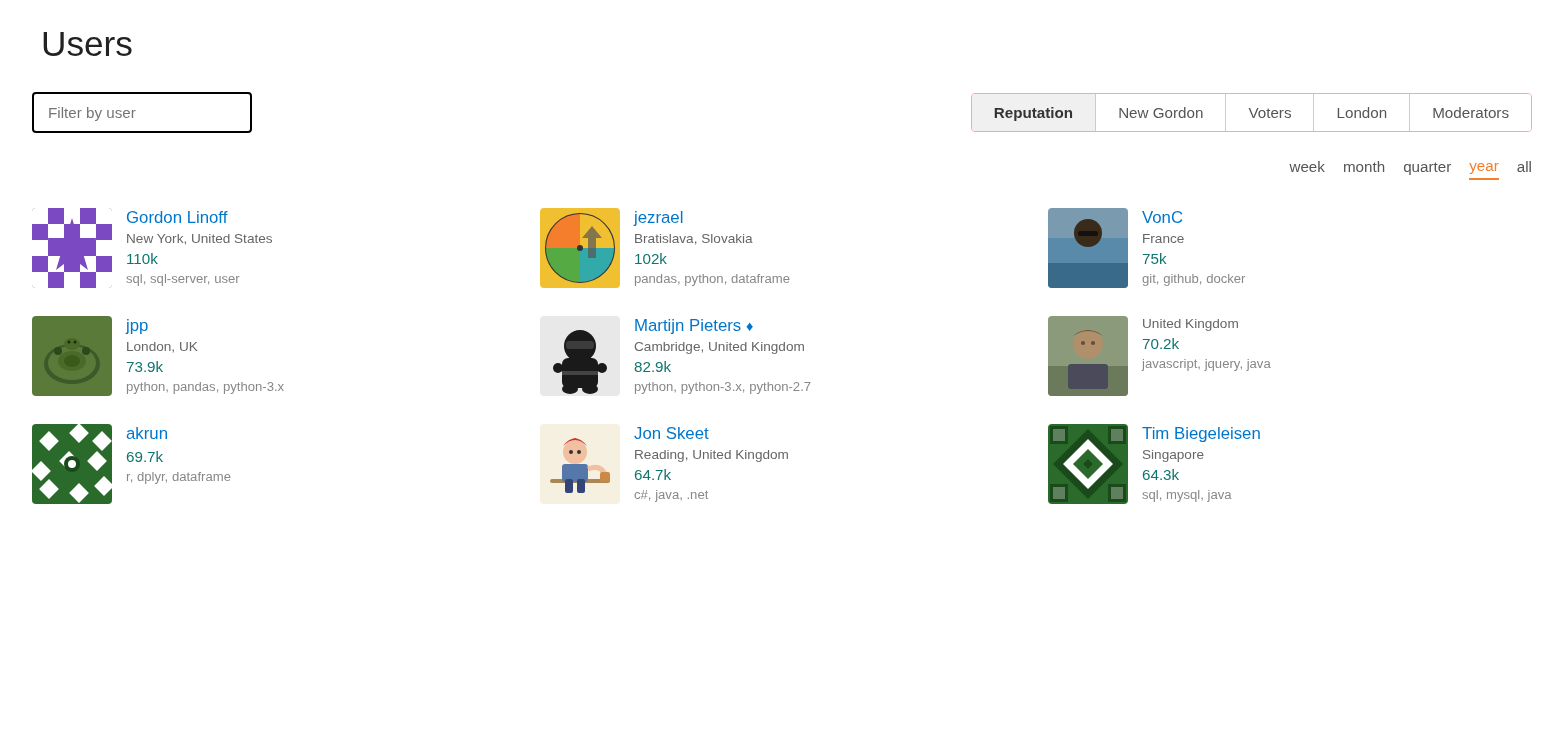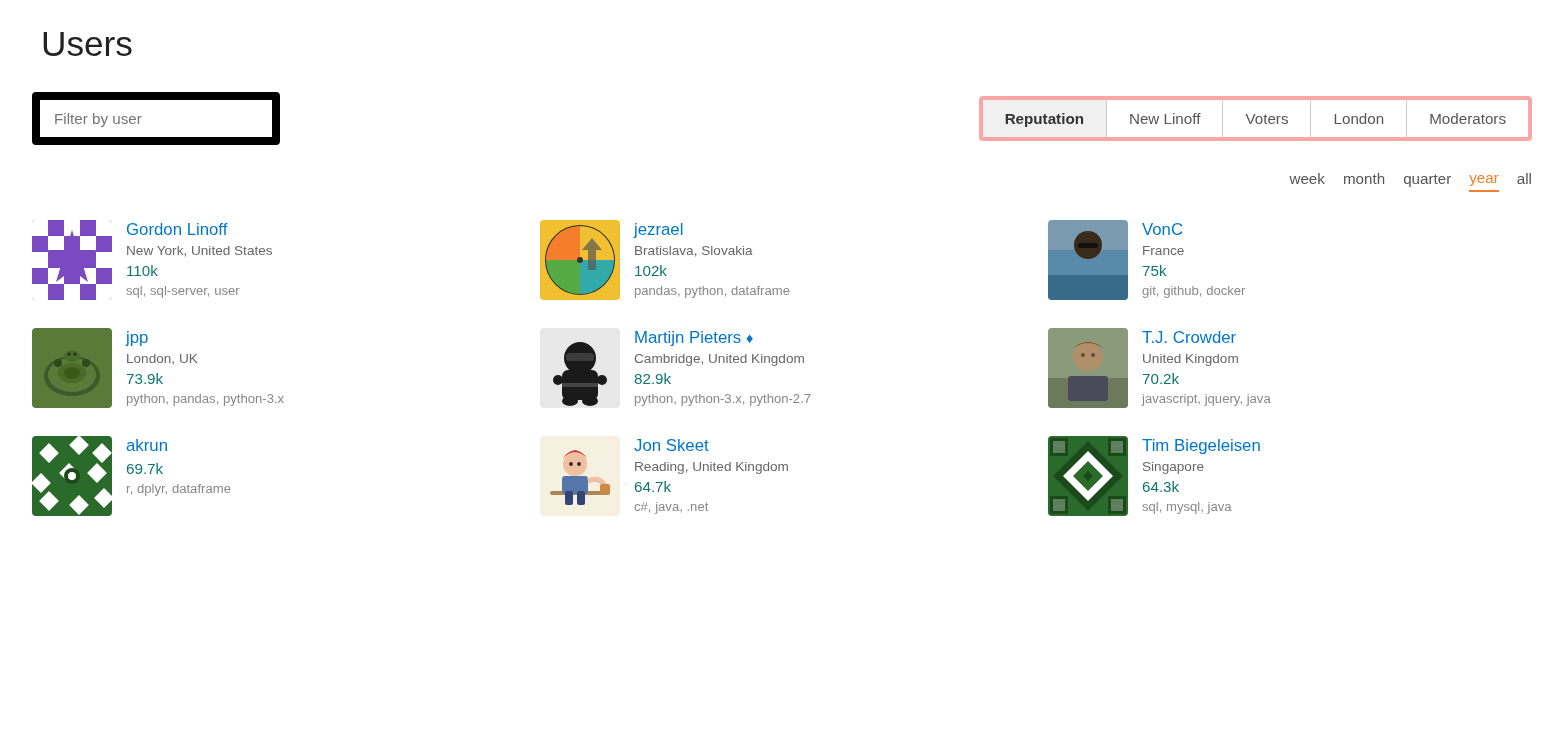--- a/index.html
+++ b/index.html
@@ -8,32 +8,32 @@
     h1 { font-size: 2.2rem; font-weight: 400; margin-bottom: 28px; color: #222; margin-left: 9px; }
 
     .top-bar {
       display: flex;
       align-items: center;
       justify-content: space-between;
       margin-bottom: 20px;
     }
 
     .filter-input {
-      border: 8px solid #000000;
+      border: 2px solid #000000;
       border-radius: 4px;
       padding: 10px 14px;
       font-size: 0.95rem;
       color: #aaa;
-      width: 248px;
+      width: 220px;
       outline: none;
     }
 
     .tab-group {
       display: flex;
-      border: 4px solid #fca5a5;
+      border: 1px solid #fca5a5;
       border-radius: 4px;
       overflow: hidden;
     }
 
     .tab-btn {
       padding: 10px 22px;
       border: none;
       border-right: 1px solid #ccc;
       background: #fff;
       cursor: pointer;
@@ -122,21 +122,21 @@
 </head>
 <body>
 
 <h1>Users</h1>
 
 <div class="top-bar">
   <input class="filter-input" type="text" placeholder="Filter by user" style="">
 
   <div class="tab-group">
     <button class="tab-btn active">Reputation</button>
-    <button class="tab-btn">New Linoff</button>
+    <button class="tab-btn">New Gordon</button>
     <button class="tab-btn">Voters</button>
     <button class="tab-btn">London</button>
     <button class="tab-btn">Moderators</button>
   </div>
 </div>
 
 <div class="time-filter">
   <button class="time-btn">week</button>
   <button class="time-btn">month</button>
   <button class="time-btn">quarter</button>
@@ -276,21 +276,20 @@
 
       <circle cx="40" cy="28" r="15" fill="#b0906a"></circle>
       <rect x="20" y="48" width="40" height="25" rx="3" fill="#4a4a5a"></rect>
 
       <circle cx="35" cy="27" r="2" fill="#6a4a3a"></circle>
       <circle cx="45" cy="27" r="2" fill="#6a4a3a"></circle>
 
       <path d="M25,20 Q40,10 55,20 Q50,15 40,14 Q30,15 25,20Z" fill="#5a4a3a"></path>
     </svg>
     <div class="user-info">
-      <a class="user-name" href="#">T.J. Crowder</a>
       <div class="user-location">United Kingdom</div>
       <div class="user-rep">70.2k</div>
       <div class="user-tags">javascript, jquery, java</div>
     </div>
   </div>
 
   <div class="user-card">
     <svg class="avatar-svg" viewBox="0 0 80 80">
 
       <rect width="80" height="80" fill="#2a6a2a"></rect>

